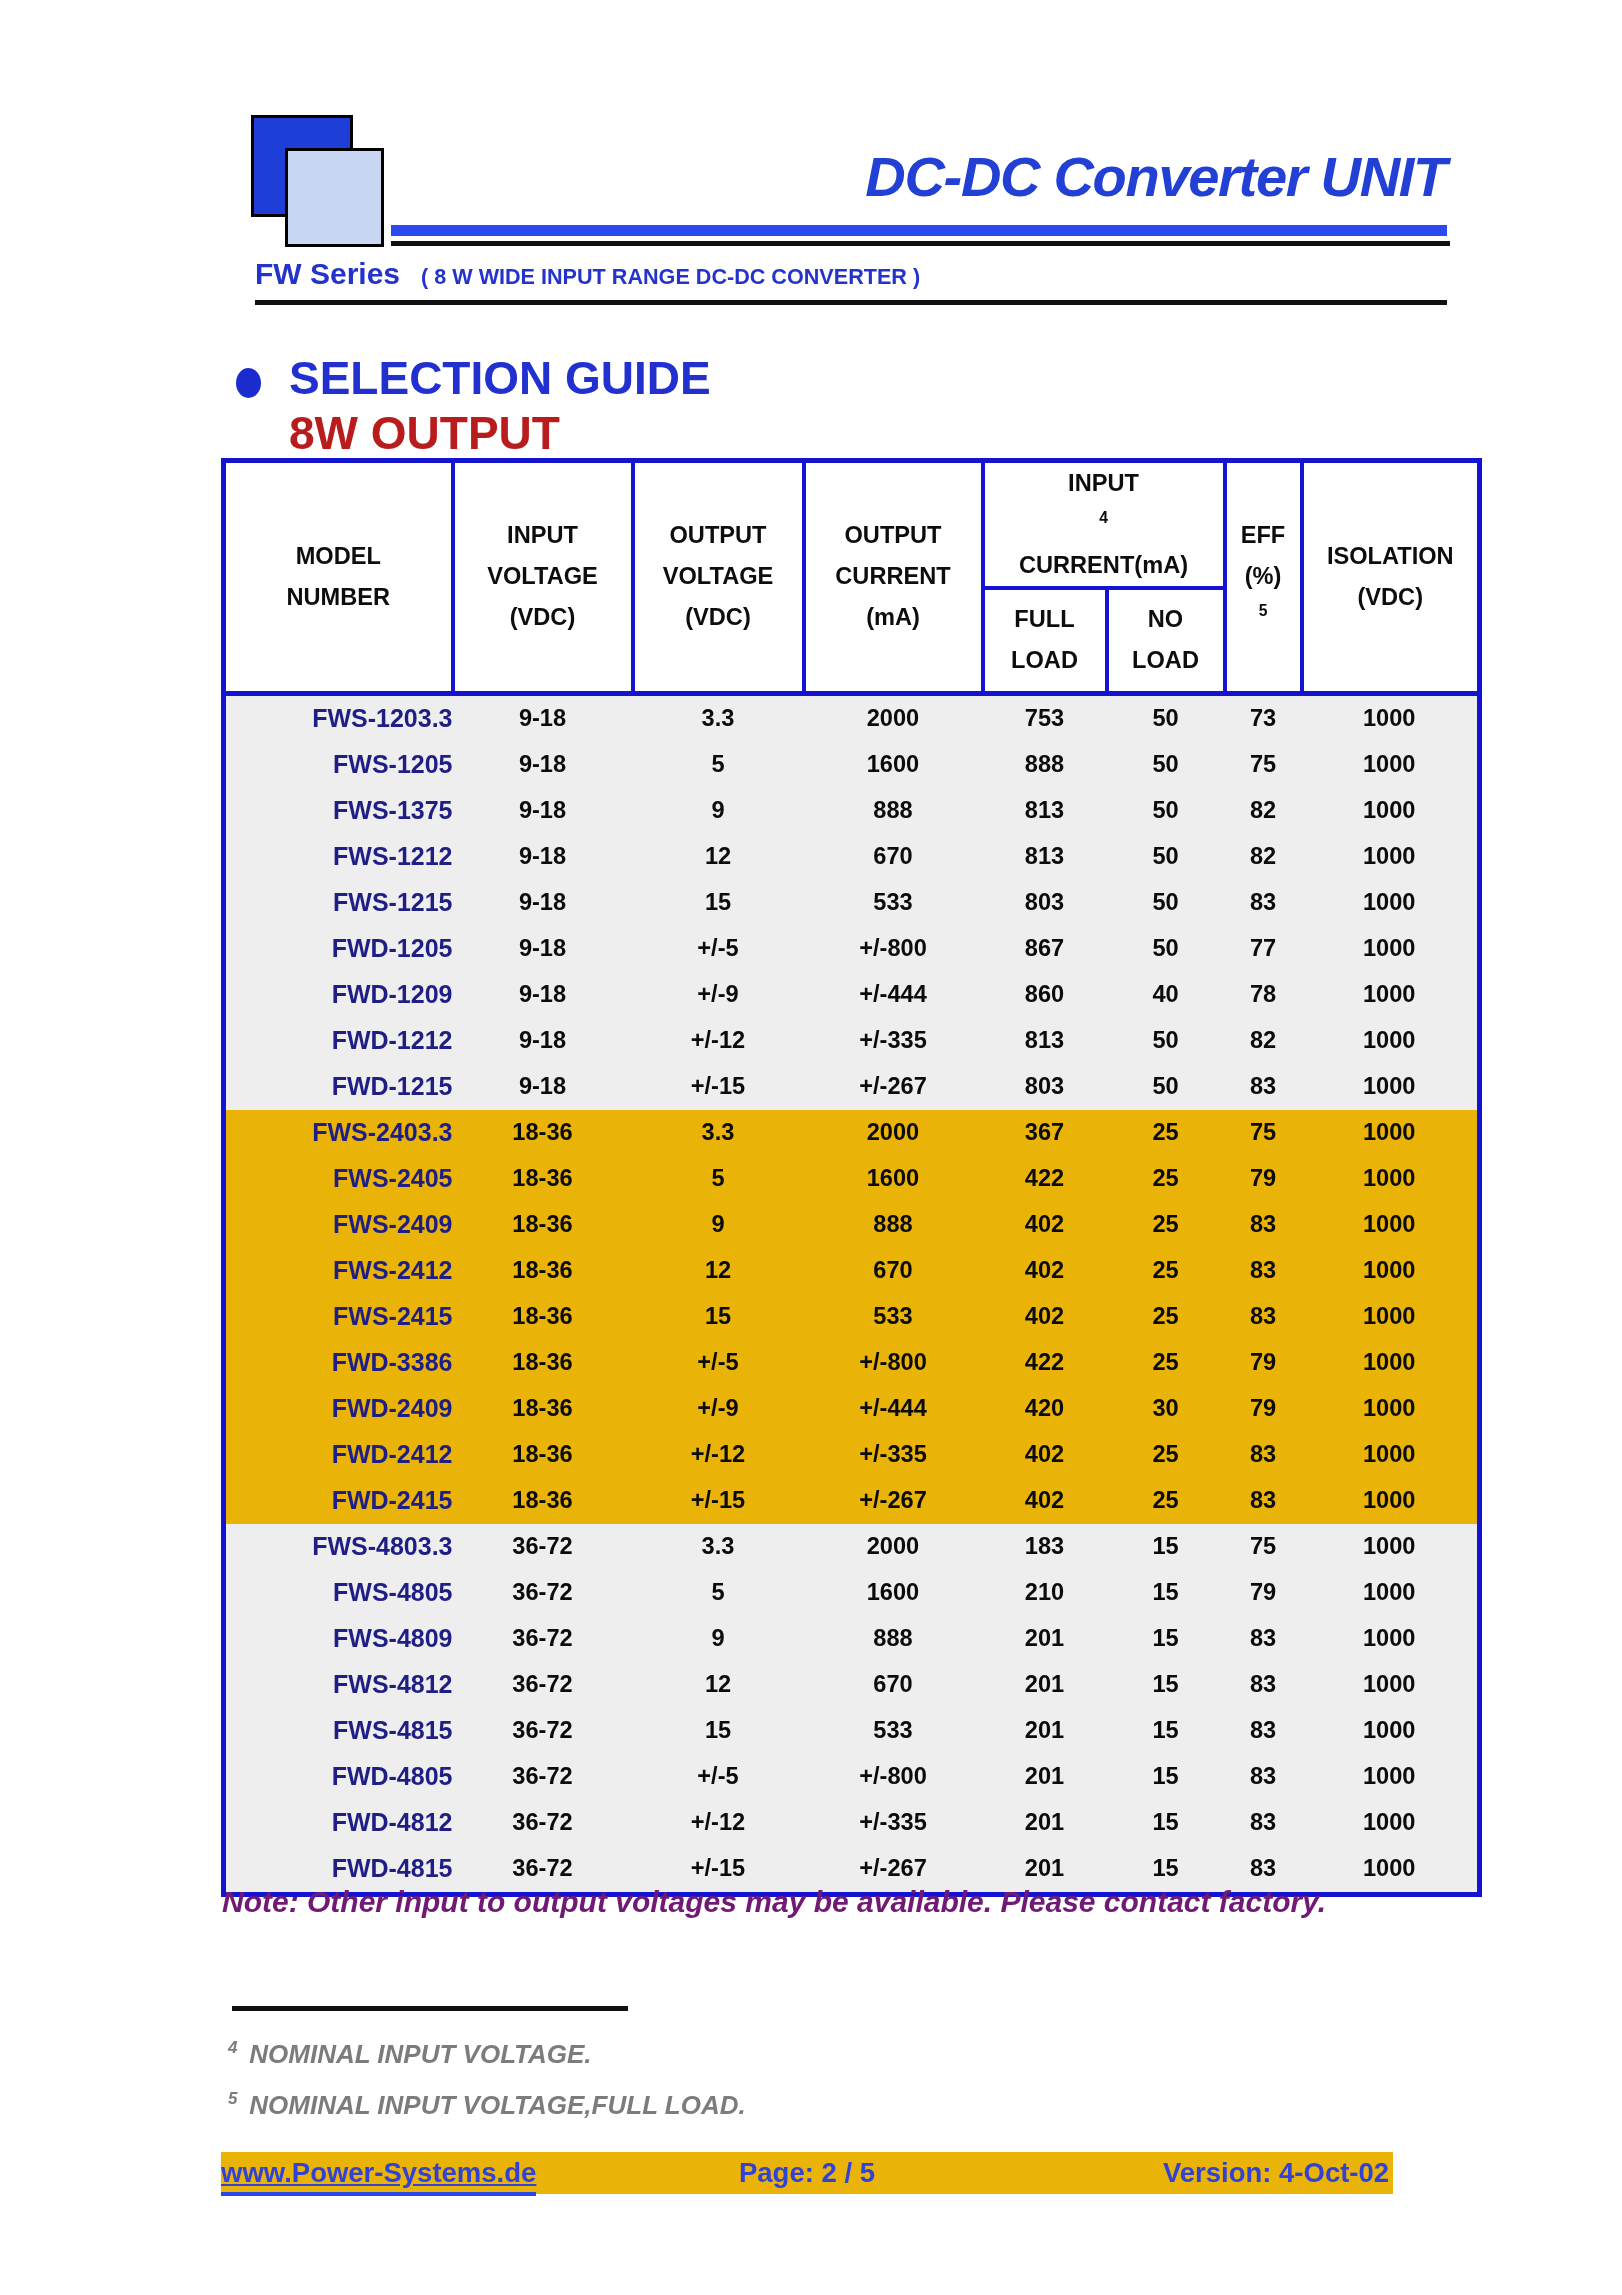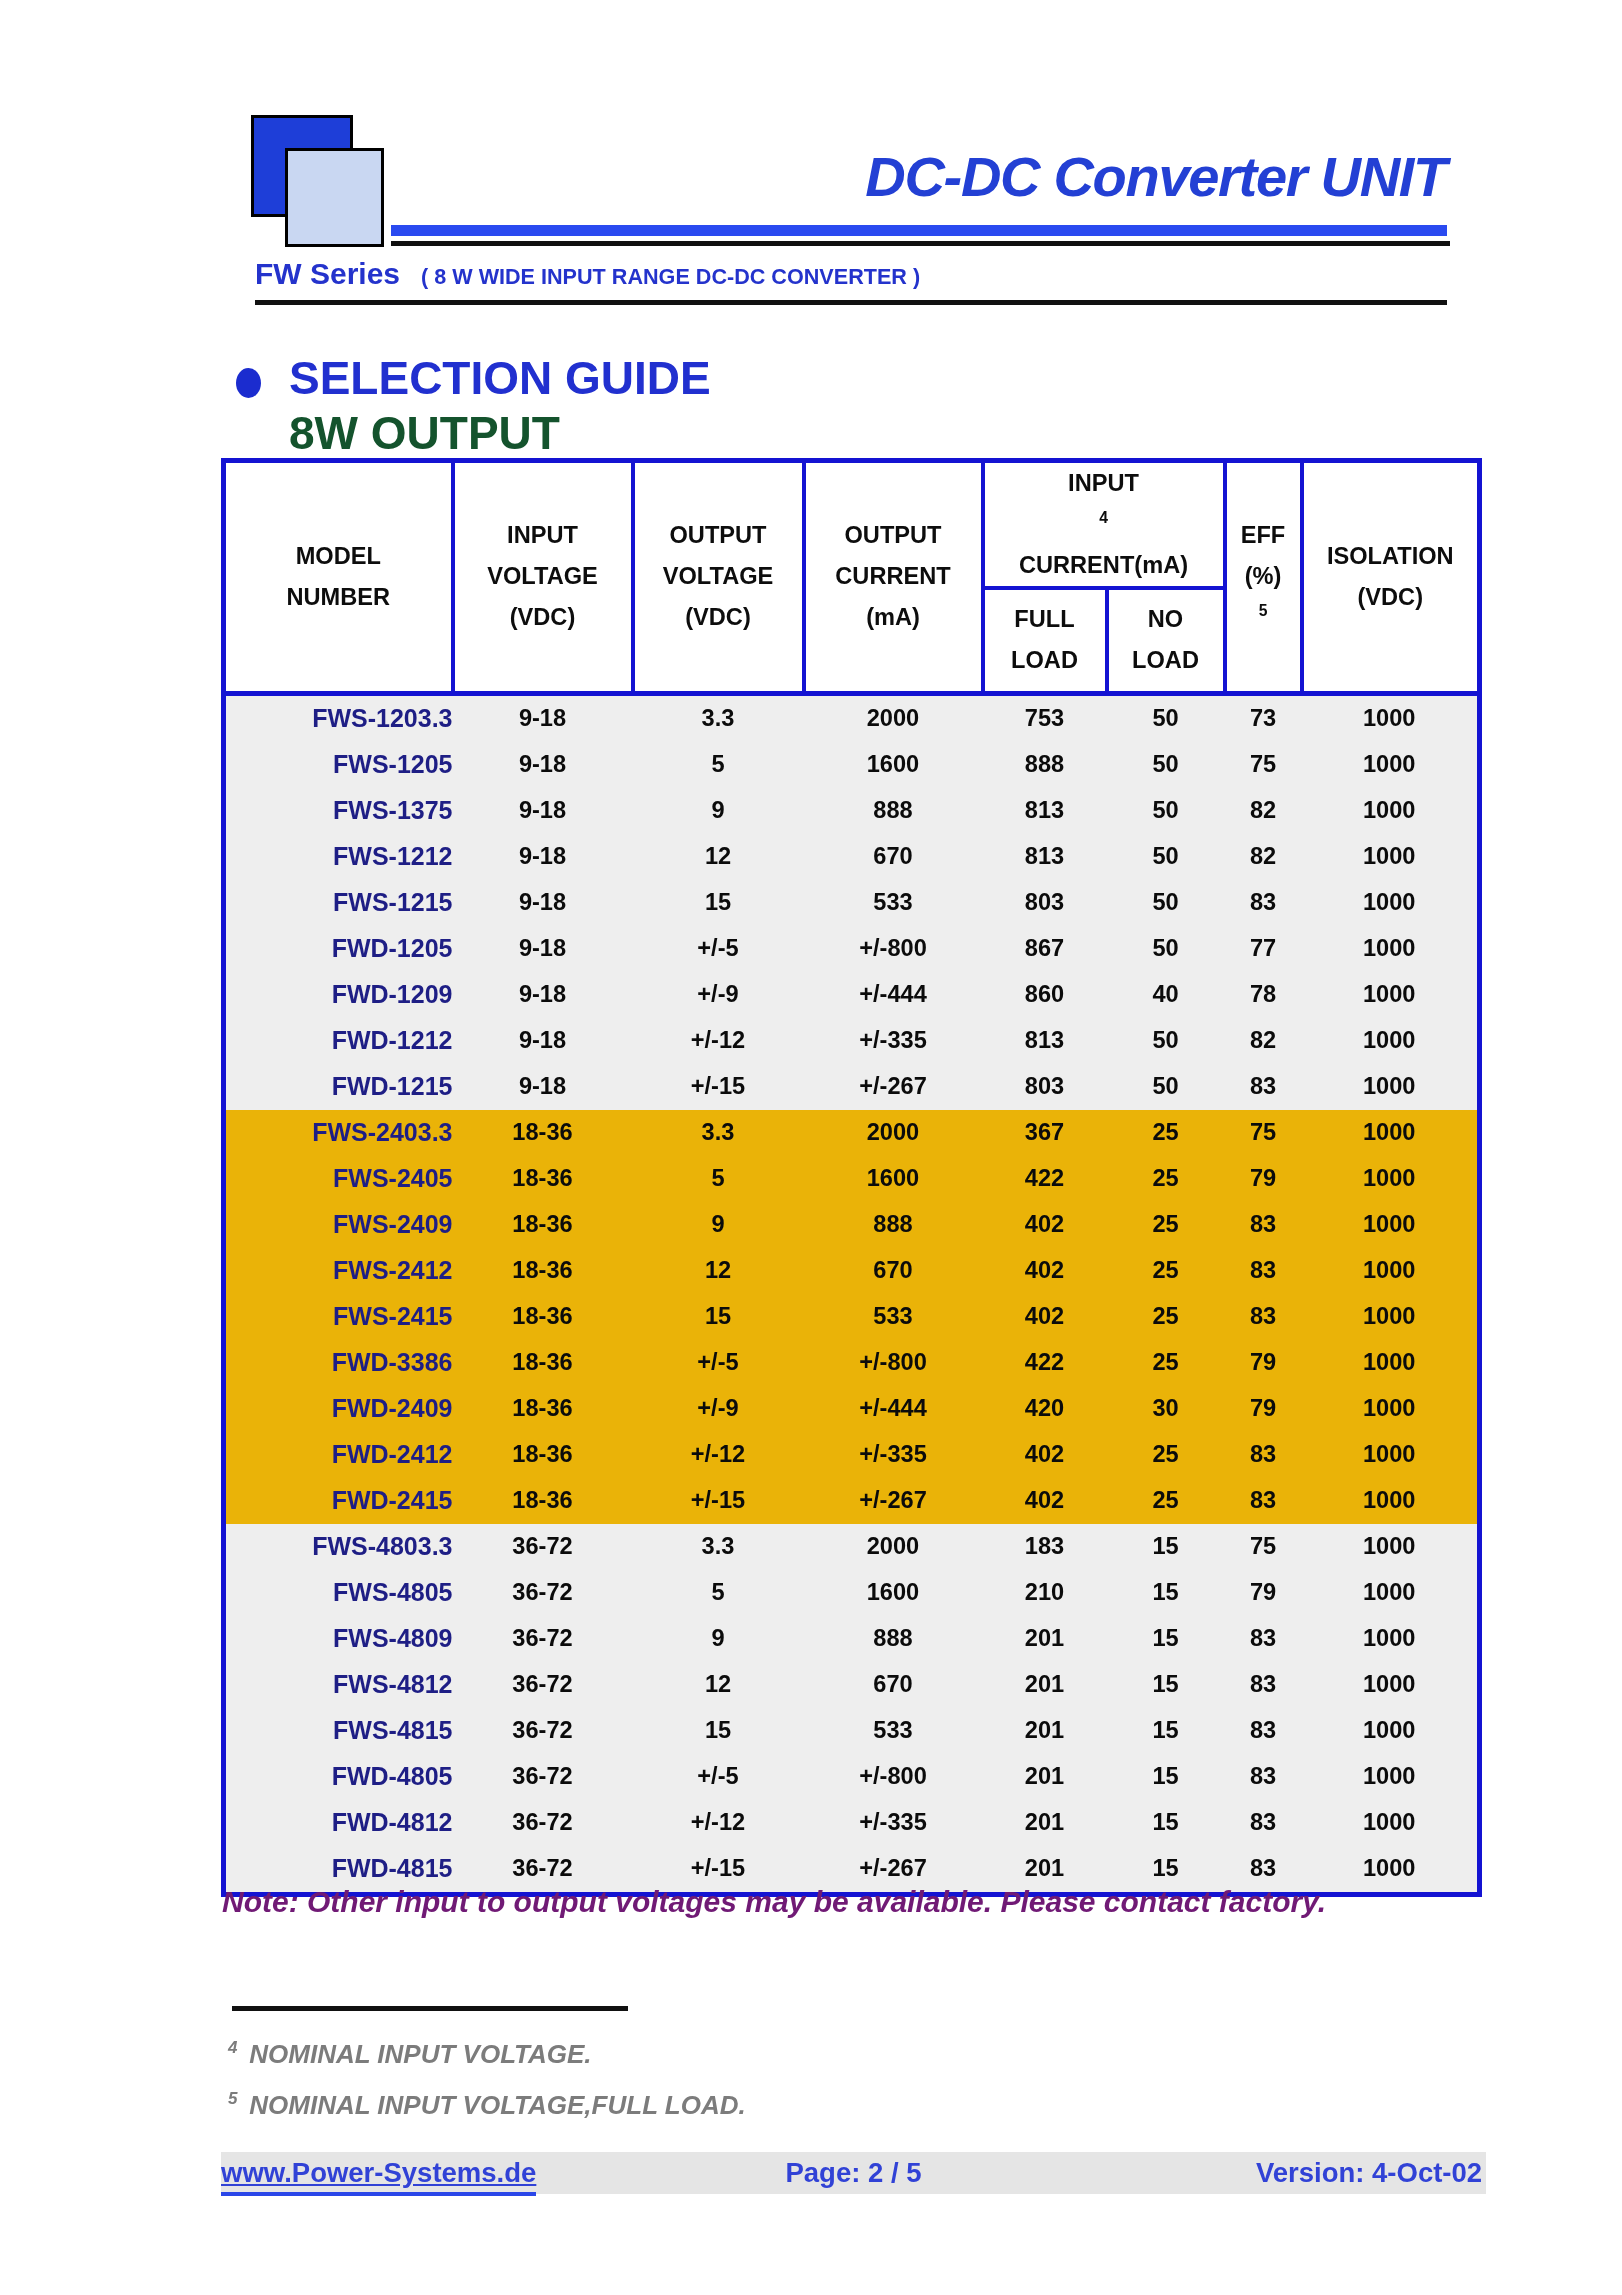--- a/index.html
+++ b/index.html
@@ -16,21 +16,21 @@
     font-size:56px;font-weight:bold;font-style:italic;color:#2340d4;letter-spacing:-1.3px;white-space:nowrap;}
   .bar-blue{position:absolute;left:391px;top:225px;width:1056px;height:10.5px;background:#2a4af0;}
   .bar-black{position:absolute;left:391px;top:241px;width:1059px;height:5.2px;background:#101010;}
   .series-line{position:absolute;left:255px;top:257px;white-space:nowrap;}
   .series-name{font-size:30px;font-weight:bold;color:#2433cc;}
   .series-sub{font-size:21.6px;font-weight:bold;color:#2433cc;margin-left:21px;}
   .series-rule{position:absolute;left:255px;top:300px;width:1192px;height:4.6px;background:#111;}
   
   .bullet{position:absolute;left:236px;top:368px;width:25px;height:30px;border-radius:50%;background:#1b2ccf;}
   .heading1{position:absolute;left:289px;top:351px;font-size:46px;font-weight:bold;color:#2130cf;white-space:nowrap;}
-  .heading2{position:absolute;left:289px;top:406px;font-size:46px;font-weight:bold;color:#14532d;white-space:nowrap;}
+  .heading2{position:absolute;left:289px;top:406px;font-size:46px;font-weight:bold;color:#b91c1c;white-space:nowrap;}
   
   .sel-table{position:absolute;left:221px;top:458px;border-collapse:collapse;table-layout:fixed;
     border:5.9px solid #1413d2;background:#fff;
     box-shadow:inset 0 3.3px 0 #e4f6ec, inset 0 -3.3px 0 #e4f6ec;}
   .sel-table thead{border-bottom:5.9px solid #1413d2;}
   .sel-table th{font-size:23.6px;font-weight:bold;color:#0d0d0d;text-align:center;
     vertical-align:middle;border-right:4.6px solid #1413d2;padding:0;background:#fff;}
   .sel-table th:last-child{border-right:none;}
   .sel-table thead tr{height:105px;}
   .sel-table th span{display:block;line-height:41px;}
@@ -45,21 +45,21 @@
   
   .note{position:absolute;left:222px;top:1885px;font-size:30px;font-weight:bold;
     font-style:italic;color:#701a75;white-space:nowrap;}
   .fn-rule{position:absolute;left:232px;top:2006px;width:396px;height:4.6px;background:#111;}
   .footnote{position:absolute;left:228px;font-size:26px;font-style:italic;font-weight:bold;
     color:#7c7c7c;white-space:nowrap;}
   .footnote sup{font-size:17px;vertical-align:super;margin-right:11.8px;line-height:0;}
   .fn-4{top:2039px;}
   .fn-5{top:2090px;}
   
-  .footer-bar{position:absolute;left:221px;top:2152px;width:1265px;height:42px;background:#e5e5e5;}
+  .footer-bar{position:absolute;left:221px;top:2152px;width:1172px;height:42px;background:#eab308;}
   .footer-bar span{position:absolute;top:5.2px;font-size:27.5px;font-weight:bold;color:#3142d6;white-space:nowrap;}
   .f-link{left:0;text-decoration:underline;border-bottom:4.6px solid #2a46e8;padding-bottom:2.6px;cursor:pointer;}
   .f-page{left:50%;transform:translateX(-50%);}
   .f-version{right:3.9px;text-align:center;}
 </style>
 </head>
 <body>
 
 <div class="logo-back"></div>
 <div class="logo-front"></div>

